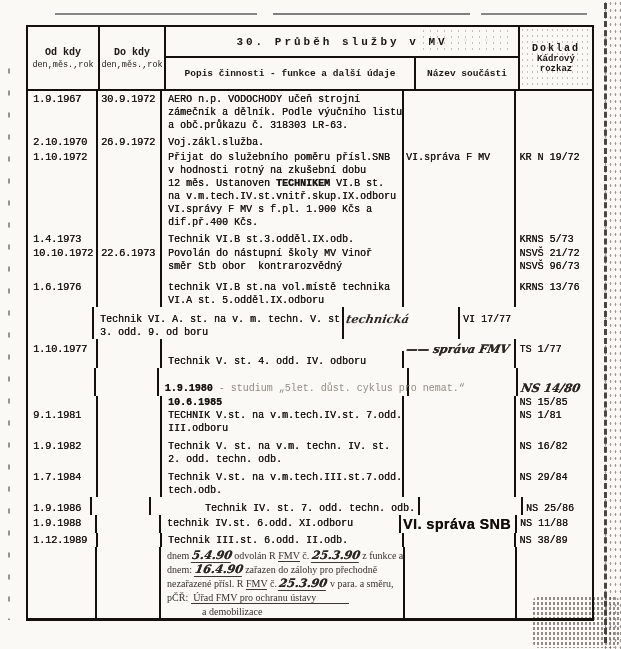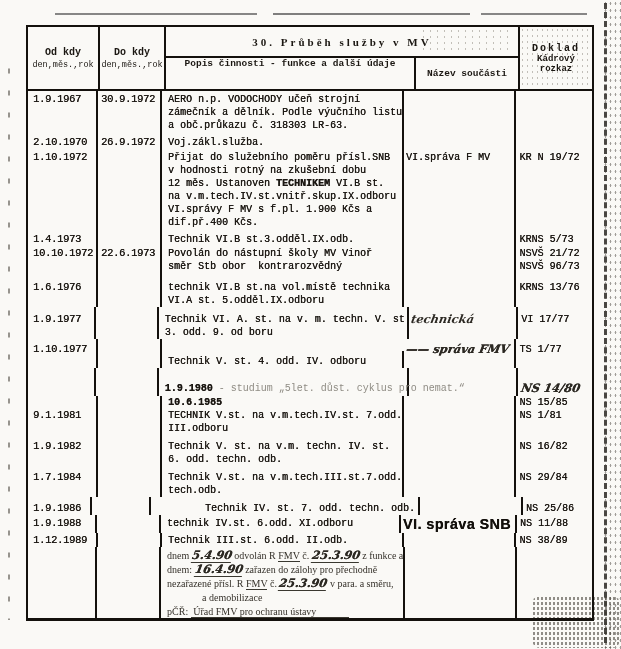--- a/index.html
+++ b/index.html
@@ -15,23 +15,23 @@
   }
   .hdr{display:flex;height:62px;border-bottom:2px solid #14110d;}
   .hcell{box-sizing:border-box;border-right:2px solid #14110d;
     display:flex;flex-direction:column;align-items:center;justify-content:center;
     text-align:center;}
   .hc1{width:72px}.hc2{width:66px}
   .hmid{width:354px;box-sizing:border-box;border-right:2px solid #14110d;display:flex;flex-direction:column;padding:0;}
   .hc5{width:72px;border-right:none;
     background-image:radial-gradient(rgba(90,82,70,.35) .6px,transparent 1px);
     background-size:5px 6px;}
-  .hmid-top{height:29px;border-bottom:2px solid #14110d;display:flex;align-items:center;justify-content:center;font-family:Liberation Serif, serif;}
+  .hmid-top{height:29px;border-bottom:2px solid #14110d;display:flex;align-items:center;justify-content:center;}
   .hmid-bot{flex:1;display:flex;}
-  .hmb1{width:250px;box-sizing:border-box;border-right:2px solid #14110d;display:flex;justify-content:center;}
+  .hmb1{width:250px;box-sizing:border-box;border-right:2px solid #14110d;display:flex;align-items:center;justify-content:center;}
   .hmb2{flex:1;display:flex;align-items:center;justify-content:center;}
   .h-main{font-size:11px;font-weight:bold;letter-spacing:3px;white-space:nowrap;}
   .h-sub{font-size:10px;font-weight:bold;}
   .h-small{font-size:8.5px;font-weight:normal;margin-top:2px;}
   .h-dok1{font-size:10px;font-weight:bold;letter-spacing:2px;}
   .h-dok2{font-size:9px;font-weight:bold;}
   
   .tbody{height:527px;overflow:hidden;}
   .row{display:flex;align-items:stretch;}
   .cell{box-sizing:border-box;border-right:2px solid #14110d;overflow:visible;}
@@ -198,23 +198,20 @@
             <div class="line"><span>technik VI.B st.na vol.místě technika</span></div>
             <div class="line"><span>VI.A st. 5.odděl.IX.odboru</span></div>
           </div>
           <div class="cell c4" style="padding-top: 8px;"></div>
           <div class="cell c5" style="padding-top: 8px;">
             <div class="line"><span></span></div>
             <div class="line"><span>KRNS 13/76</span></div>
           </div>
         </div>
         <div class="row">
-          <div class="cell c1" style="padding-top: 6px;">
-            <div class="line date"><span>1.9.1977</span></div>
-          </div>
           <div class="cell c2" style="padding-top: 6px;"></div>
           <div class="cell c3" style="padding-top: 6px;">
             <div class="line"><span>Technik VI. A. st. na v. m. techn. V. st.</span></div>
             <div class="line"><span>3. odd. 9. od boru</span></div>
           </div>
           <div class="cell c4" style="padding-top: 6px;">
             <div class="line"><span></span></div>
             <div class="line"><span class="sg-hand sg-faint">technická</span></div>
           </div>
           <div class="cell c5" style="padding-top: 6px;">
@@ -272,21 +269,21 @@
             <div class="line"><span>NS 1/81</span></div>
           </div>
         </div>
         <div class="row">
           <div class="cell c1" style="padding-top: 5px;">
             <div class="line date"><span>1.9.1982</span></div>
           </div>
           <div class="cell c2" style="padding-top: 5px;"></div>
           <div class="cell c3" style="padding-top: 5px;">
             <div class="line"><span>Technik V. st. na v.m. techn. IV. st.</span></div>
-            <div class="line"><span>6. odd. techn. odb.</span></div>
+            <div class="line"><span>2. odd. techn. odb.</span></div>
           </div>
           <div class="cell c4" style="padding-top: 5px;"></div>
           <div class="cell c5" style="padding-top: 5px;">
             <div class="line"><span></span></div>
             <div class="line"><span>NS 16/82</span></div>
           </div>
         </div>
         <div class="row">
           <div class="cell c1" style="padding-top: 5px;">
             <div class="line date"><span>1.7.1984</span></div>
@@ -343,22 +340,22 @@
             <div class="line"><span>NS 38/89</span></div>
           </div>
         </div>
         <div class="row">
           <div class="cell c1" style="padding-top: 2px;"></div>
           <div class="cell c2" style="padding-top: 2px;"></div>
           <div class="cell c3" style="padding-top: 2px;">
             <div class="line"><span class="sg-form">dnem </span><span class="sg-hand sg-u">5.4.90</span><span class="sg-form"> odvolán R </span><span class="sg-form sg-u">FMV</span><span class="sg-form"> č. </span><span class="sg-hand sg-u">25.3.90</span><span class="sg-form"> z funkce a</span></div>
             <div class="line"><span class="sg-form">dnem: </span><span class="sg-hand sg-u">16.4.90</span><span class="sg-form"> zařazen do zálohy pro přechodně</span></div>
             <div class="line"><span class="sg-form">nezařazené přísl. R </span><span class="sg-form sg-u">FMV</span><span class="sg-form"> č. </span><span class="sg-hand sg-u">25.3.90</span><span class="sg-form"> v para. a směru,</span></div>
+            <div class="line"><span class="sg-form">pČŘ: </span><span class="sg-form sg-u"> Úřad FMV pro ochranu ústavy </span><span class="sg-form sg-u">            </span></div>
             <div class="line"><span class="sg-form">              a demobilizace</span></div>
-            <div class="line"><span class="sg-form">pČŘ: </span><span class="sg-form sg-u"> Úřad FMV pro ochranu ústavy </span><span class="sg-form sg-u">            </span></div>
           </div>
           <div class="cell c4" style="padding-top: 2px;"></div>
           <div class="cell c5" style="padding-top: 2px;"></div>
         </div>
         <div class="row">
           <div class="cell c1" style="padding-top: 2px;"></div>
           <div class="cell c2" style="padding-top: 2px;"></div>
           <div class="cell c3" style="padding-top: 2px;">
             <div class="line"><span>vyjmut ze zálohy dnem </span><span class="sg-hand sg-big sg-u"> 15.6.90 </span></div>
           </div>

